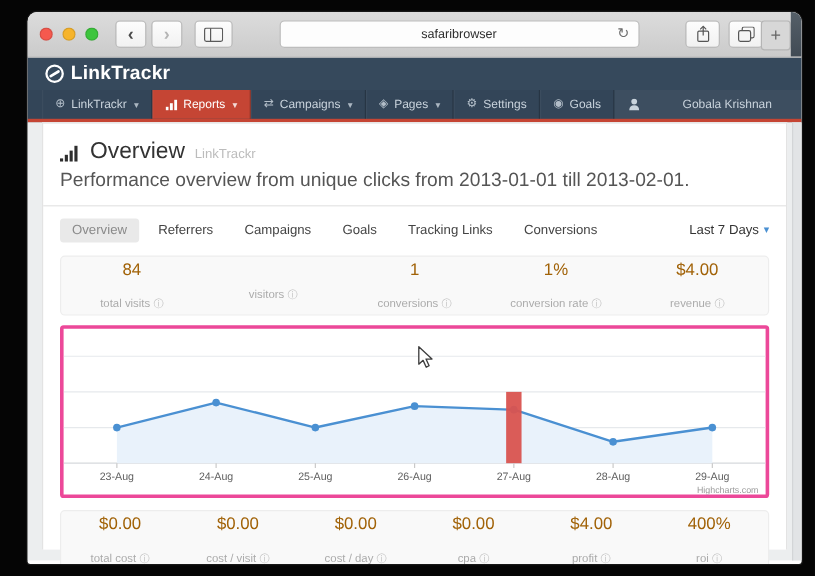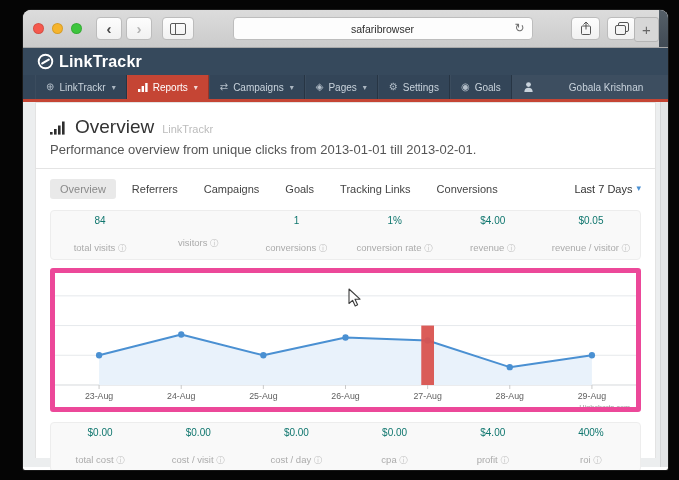--- a/index.html
+++ b/index.html
@@ -55,38 +55,38 @@
   .site-body { position:relative; height:365px; background:#eceeef; padding-top:0; }
   .scrollbar { position:absolute; right:0; top:0; bottom:0; width:8px; background:#e2e4e6;
                border-left:1px solid #d3d5d7; }
   .card { background:#fff; margin:0 12px; height:356px; border:1px solid #e3e3e3; border-bottom:none;
           padding:13px 14px 0; }
 
   .head-row { display:flex; align-items:baseline; gap:8px; }
   .head-icon { align-self:center; }
   .page-title { font-size:19px; color:#333; }
   .title-suffix { font-size:11px; color:#bcbcbc; }
-  .subtitle { font-size:13px; color:#555; margin-top:4px; }
+  .subtitle { font-size:16px; color:#555; margin-top:4px; }
   .divider { height:1px; background:#e4e4e4; margin:11px -14px 0; }
 
   .tabs-row { display:flex; align-items:center; margin-top:9px; height:22px; }
   .tab { font-size:11px; color:#444; padding:4px 10px; border-radius:3px; margin-right:6px; cursor:default; }
   .tab.active { background:#e9e9e9; color:#8a8a8a; }
   .daterange { margin-left:auto; font-size:11px; color:#333; display:flex; align-items:flex-start; gap:4px;
                cursor:default; }
   .daterange .caret { color:#4a90d2; font-size:9px; }
 
   .stats-box { margin-top:10px; background:#f9f9f9; border:1px solid #ededed; border-radius:4px;
                height:50px; display:flex; align-items:center; }
   .stat { flex:1; text-align:center; }
-  .stat .val { font-size:10px; color:#0f766e; }
+  .stat .val { font-size:14px; color:#a16207; }
   .stat .lbl { font-size:9.5px; color:#ababab; margin-top:16px; }
   .stat .i { font-size:8.5px; color:#bfbfbf; cursor:default; }
 
-  .chart-box { margin-top:8px; background:#fff; border:5px solid #ec4899; border-radius:3px;
+  .chart-box { margin-top:8px; background:#fff; border:3px solid #ec4899; border-radius:3px;
                height:144px; overflow:hidden; }
   .chart-box svg { display:block; }
 
   .cursor { position:absolute; left:348px; top:288px; z-index:9; }
 </style>
 </head>
 <body>
 
 <div id="canvas">
   <div class="window">
@@ -227,24 +227,20 @@
               <div class="val">1</div>
               <div class="lbl"><span>conversions </span><span class="i">ⓘ</span></div>
             </div>
             <div class="stat">
               <div class="val">1%</div>
               <div class="lbl"><span>conversion rate </span><span class="i">ⓘ</span></div>
             </div>
             <div class="stat">
               <div class="val">$4.00</div>
               <div class="lbl"><span>revenue </span><span class="i">ⓘ</span></div>
-            </div>
-            <div class="stat">
-              <div class="val">$0.05</div>
-              <div class="lbl"><span>revenue / visitor </span><span class="i">ⓘ</span></div>
             </div>
           </div>
 
         <div class="chart-box">
             <svg width="100%" height="142" viewBox="0 0 593 142" preserveAspectRatio="none">
               <line x1="0" x2="593" y1="112" y2="112" stroke="#d6d9dc" stroke-width="1"></line>
               <line x1="0" x2="593" y1="82.28571428571428" y2="82.28571428571428" stroke="#e6e9ec" stroke-width="1"></line>
               <line x1="0" x2="593" y1="52.57142857142857" y2="52.57142857142857" stroke="#e6e9ec" stroke-width="1"></line>
               <line x1="0" x2="593" y1="22.85714285714286" y2="22.85714285714286" stroke="#e6e9ec" stroke-width="1"></line>
               <polygon points="45,112 45,82.28571428571428 128.83333333333331,61.48571428571429 212.66666666666666,82.28571428571428 296.5,64.45714285714286 380.3333333333333,67.42857142857143 464.16666666666663,94.17142857142858 548,82.28571428571428 548,112" fill="#e9f2fb"></polygon>

